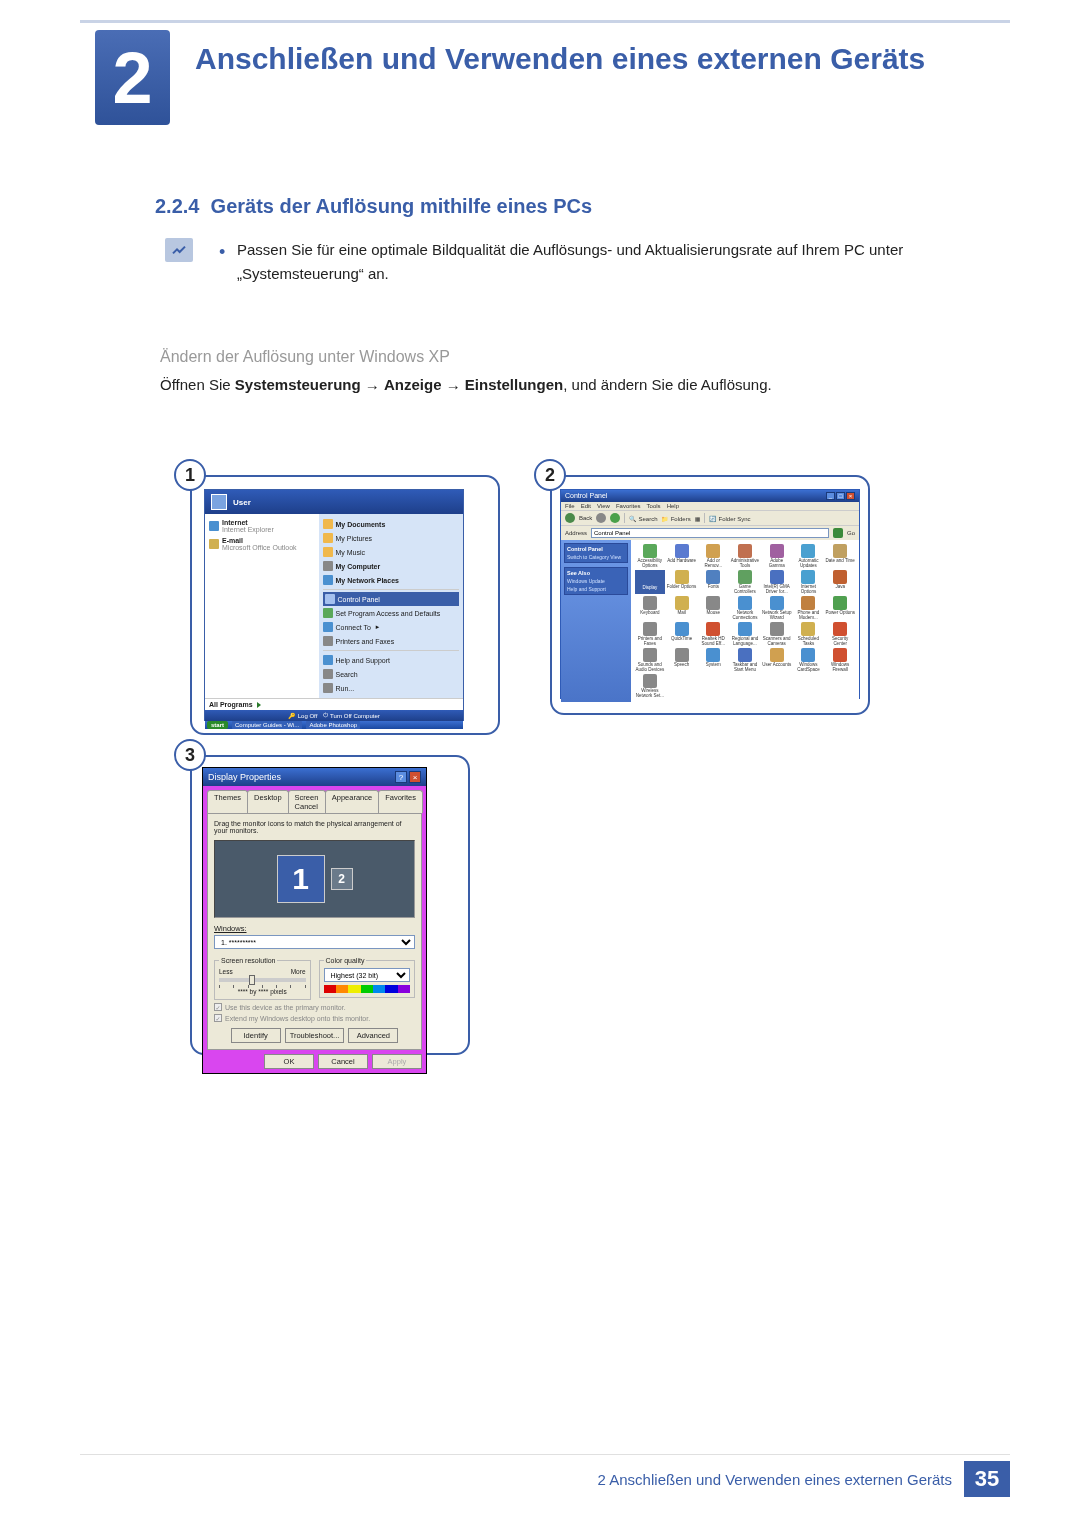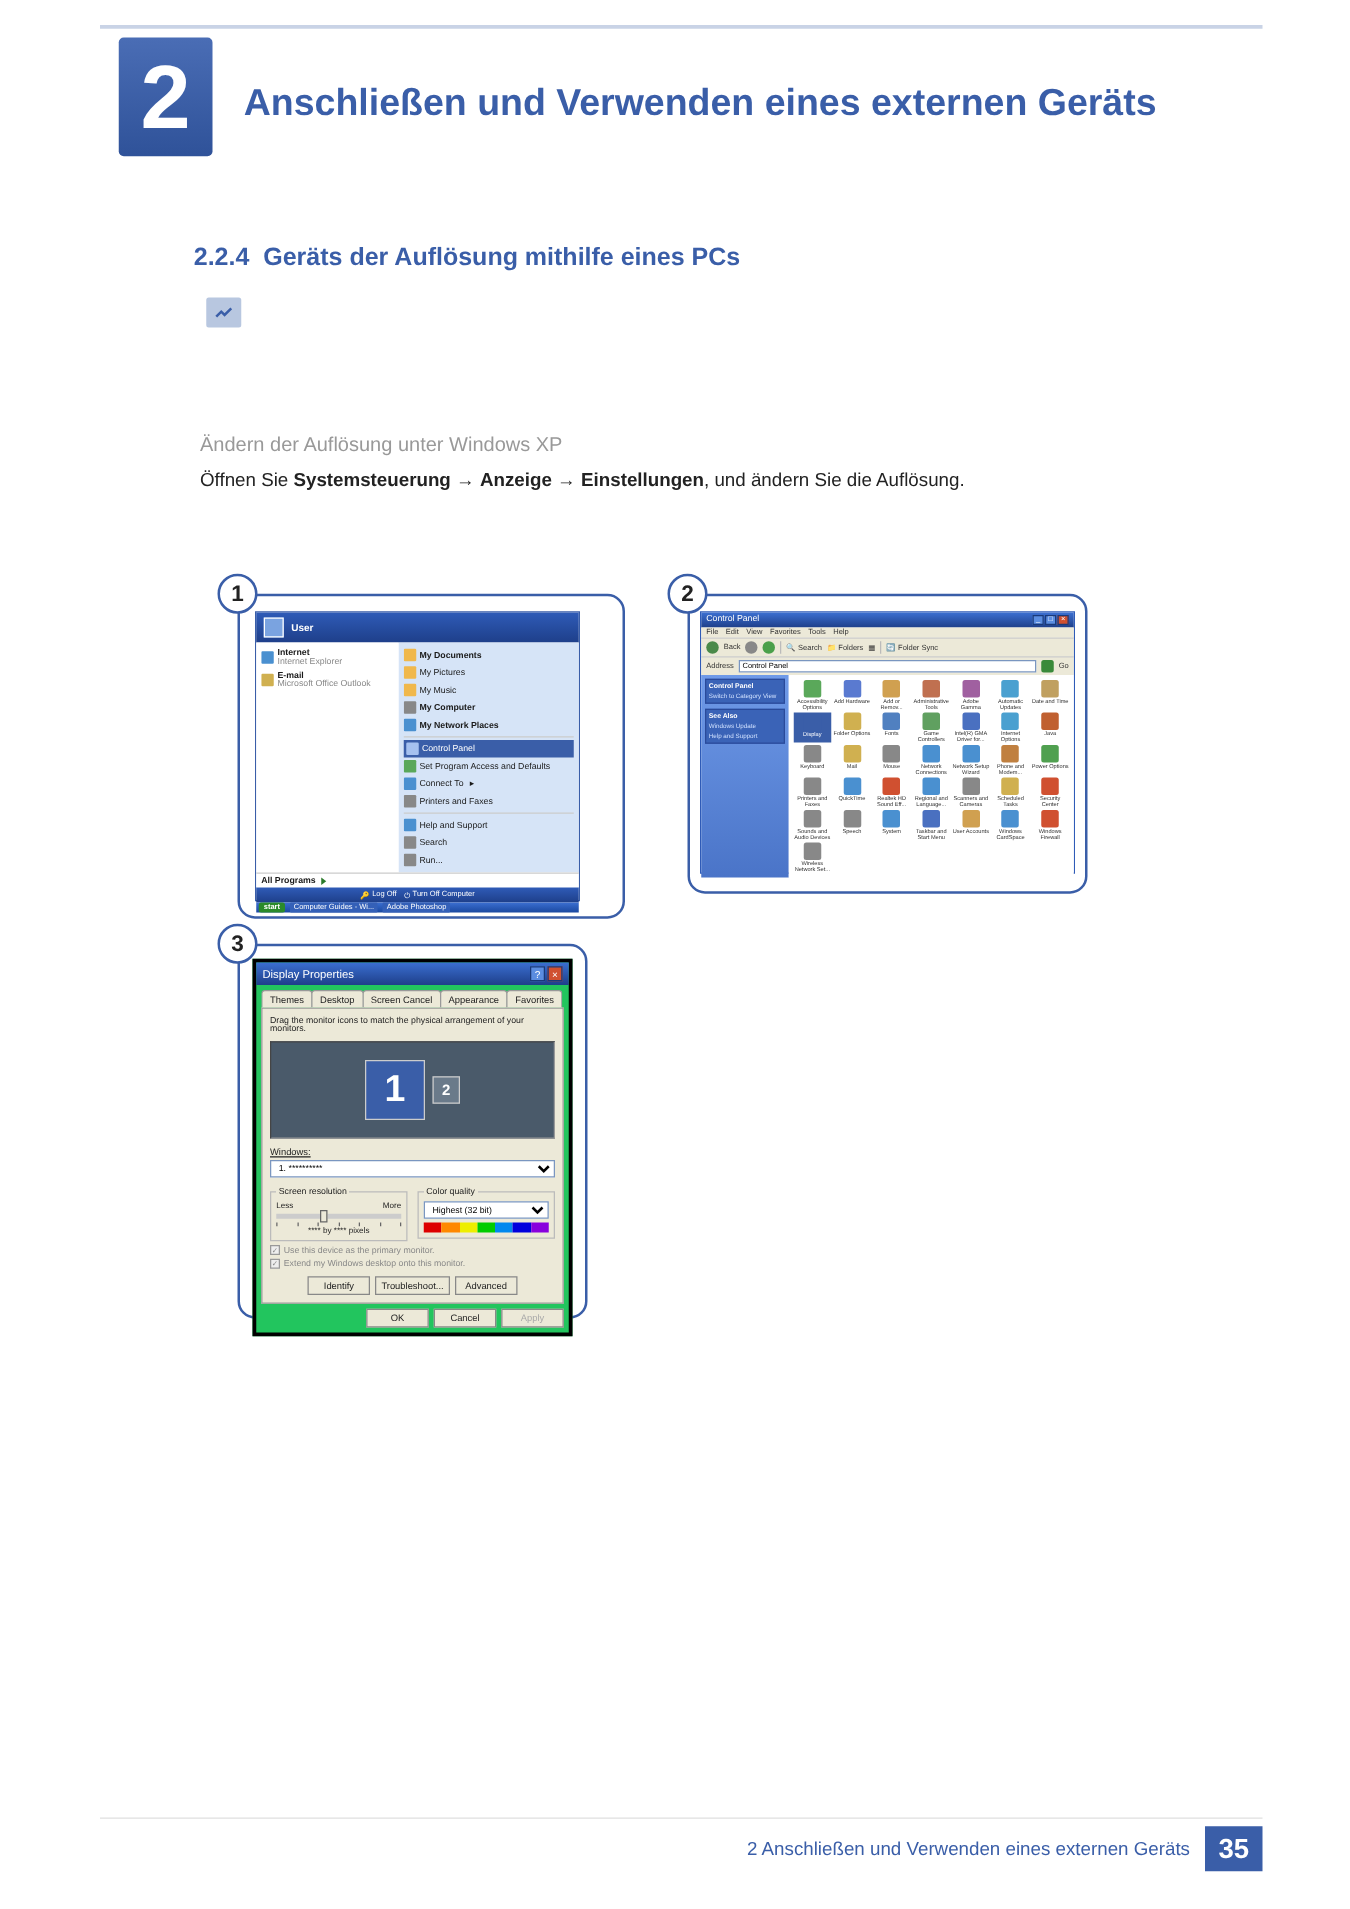--- a/index.html
+++ b/index.html
@@ -36,21 +36,20 @@
   }
   .chapter-title {
     position: absolute;
     top: 40px;
     left: 195px;
     right: 70px;
     color: #3a5ea8;
     font-size: 30px;
     font-weight: bold;
     line-height: 1.25;
-    margin-top: 24px;
   }
   .section-heading {
     position: absolute;
     top: 195px;
     left: 155px;
     color: #3a5ea8;
     font-size: 20px;
     font-weight: bold;
   }
   .note-icon {
@@ -215,23 +214,23 @@
   .cp-side-box .ln{color:#cfe0ff;padding-top:2px;}
   .cp-icons{flex:1;background:#fff;display:grid;grid-template-columns:repeat(7,1fr);gap:2px;padding:4px;align-content:start;}
   .cp-ic{display:flex;flex-direction:column;align-items:center;font-size:4.5px;text-align:center;color:#333;line-height:1;}
   .cp-ic .g{width:14px;height:14px;border-radius:2px;margin-bottom:1px;}
   .cp-ic.sel{background:#3a5ea8;color:#fff;padding:1px;}
 
   
   .fig3 { top: 300px; left: 30px; width: 280px; height: 300px; }
   .dlg {
     margin: 10px;
-    width: 256px;
-    border: 3px solid #000000;
-    background: #22c55e;
+    width: 225px;
+    border: 1px solid #000000;
+    background: #d946ef;
     font-size: 8px;
     color: #222;
   }
   .dlg-title{background:linear-gradient(to bottom,#3b6fd1,#1e3f8a);color:#fff;padding:3px 5px;display:flex;justify-content:space-between;align-items:center;font-size:9px;}
   .dlg-title .dbtns{display:flex;gap:2px;}
   .dlg-title .db{width:12px;height:12px;background:#5b8de0;border:1px solid #1a3a7a;font-size:8px;display:flex;align-items:center;justify-content:center;}
   .dlg-title .db.close{background:#d05030;}
   .dlg-tabs{display:flex;padding:4px 4px 0 4px;gap:0;font-size:7.5px;}
   .dtab{padding:2px 6px;border:1px solid #999;border-bottom:none;background:#ece9d8;border-radius:3px 3px 0 0;margin-right:-1px;}
   .dtab.active{background:#ece9d8;position:relative;z-index:1;font-weight:normal;}
@@ -295,20 +294,21 @@
   <span>2.2.4</span>&nbsp;&nbsp;<span>Geräts der Auflösung mithilfe eines PCs</span>
 </div>
 
 <div class="note-icon">
   <svg viewBox="0 0 24 24">
       <path d="M3 17l6-6 4 4 8-8" stroke="#3a5ea8" stroke-width="3" fill="none"></path>
     </svg>
 </div>
 
 <ul class="bullet-list">
+  <li>Passen Sie für eine optimale Bildqualität die Auflösungs- und Aktualisierungsrate auf Ihrem PC unter „Systemsteuerung“ an.</li>
 </ul>
 
 <div class="subheading">Ändern der Auflösung unter Windows XP</div>
 
 <div class="instruction">
   <span>Öffnen Sie </span><b>Systemsteuerung</b> <span class="arrow">→</span> <b>Anzeige</b> <span class="arrow">→</span> <b>Einstellungen</b><span>, und ändern Sie die Auflösung.</span>
 </div>
 
 <div class="figures">
 

